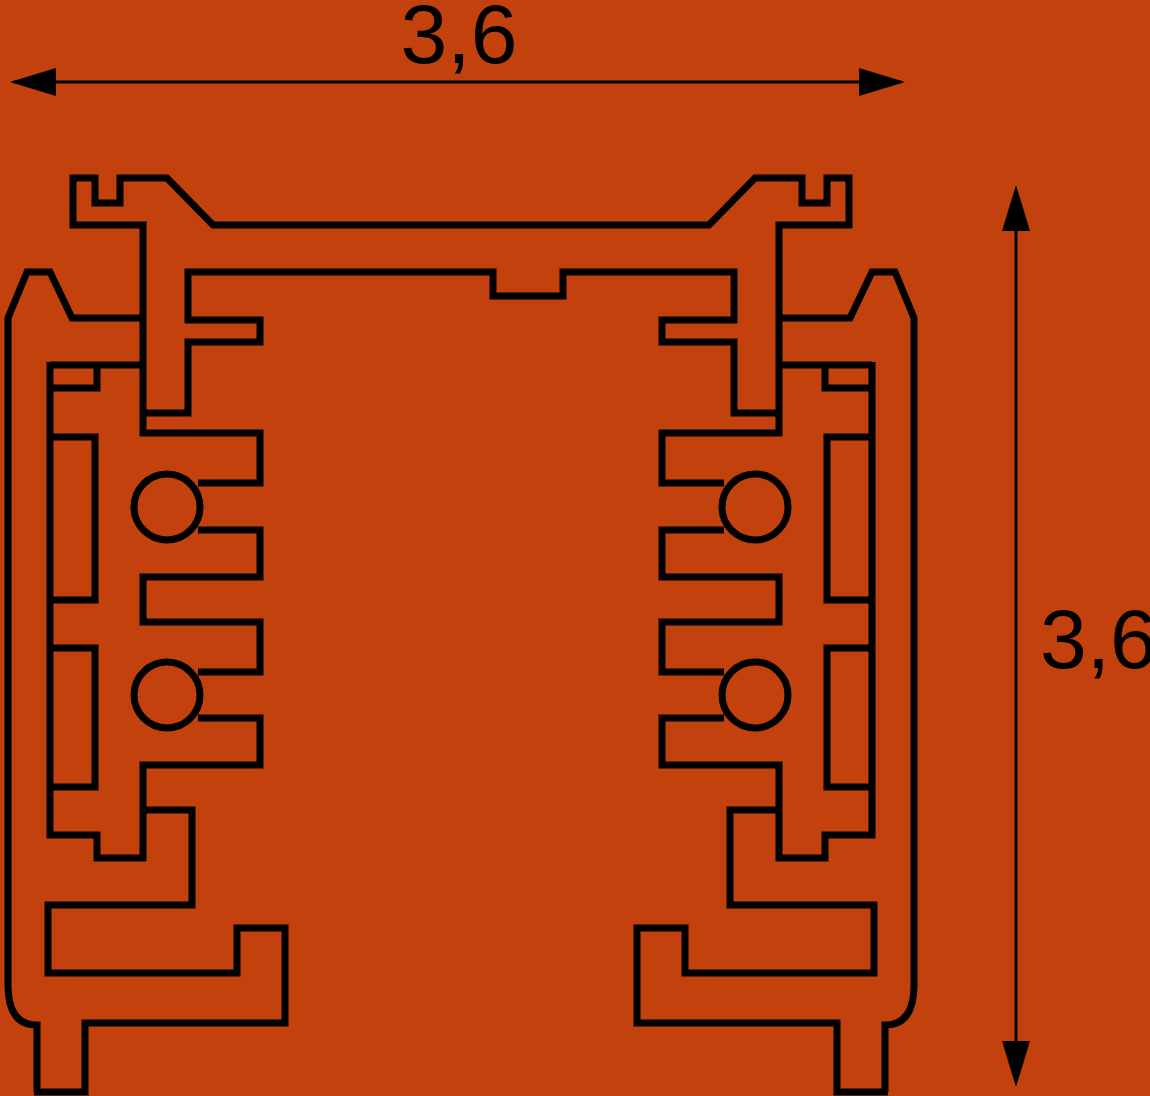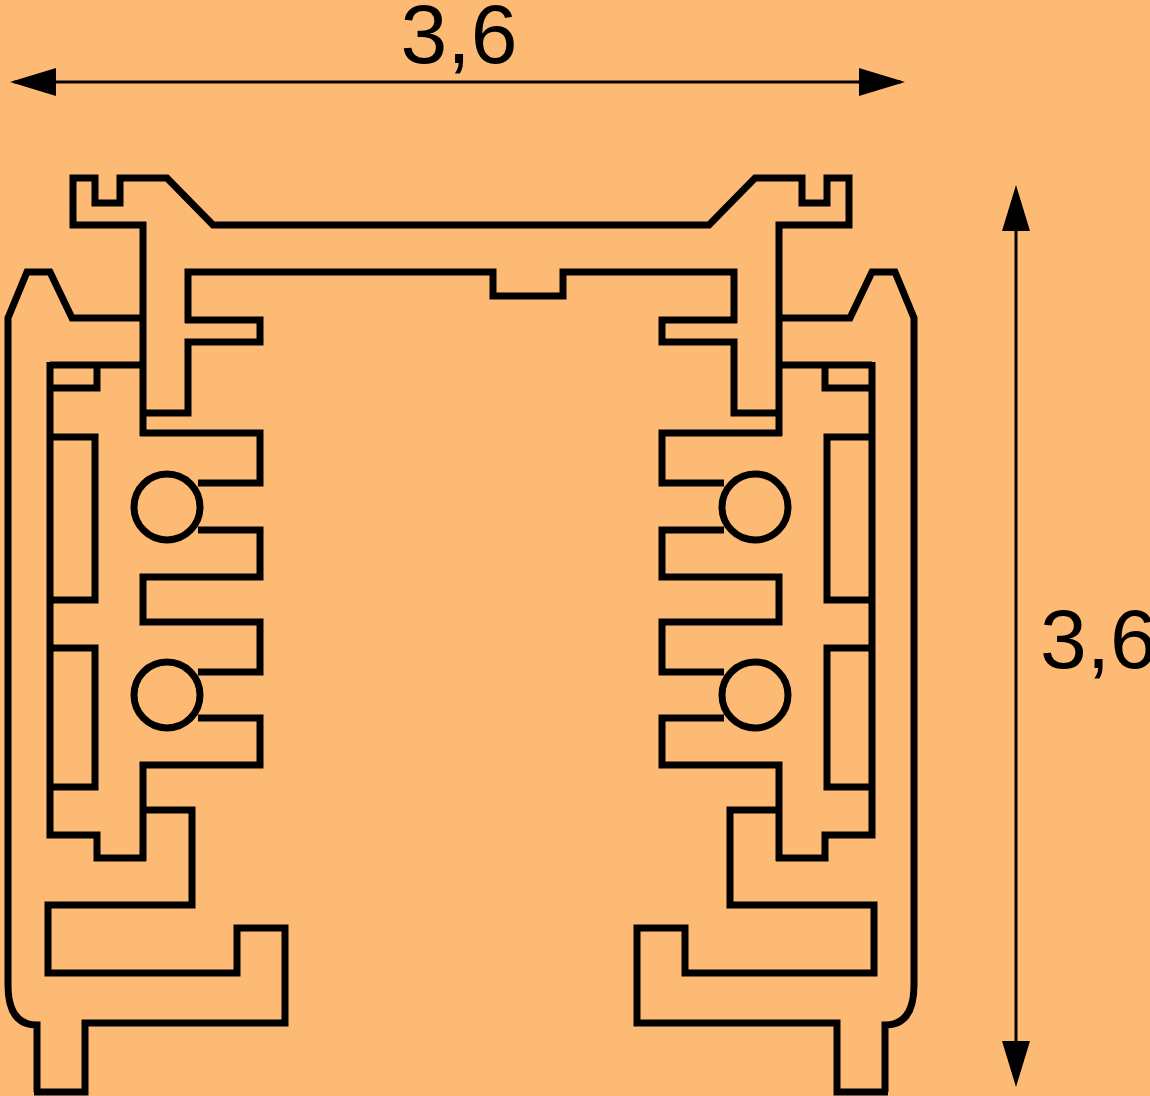--- a/index.html
+++ b/index.html
@@ -8,21 +8,21 @@
     background: #ffffff;
     width: 1150px;
     height: 1096px;
     overflow: hidden;
     font-family: "Liberation Sans", sans-serif;
   }
   .stage {
     position: relative;
     width: 1150px;
     height: 1096px;
-    background: #fdba74;
+    background: #c2410c;
   }
   svg { display: block; }
   .profile-stroke {
     fill: none;
     stroke: #000000;
     stroke-width: 7;
     stroke-linejoin: miter;
     stroke-linecap: butt;
   }
   .dim-stroke {

